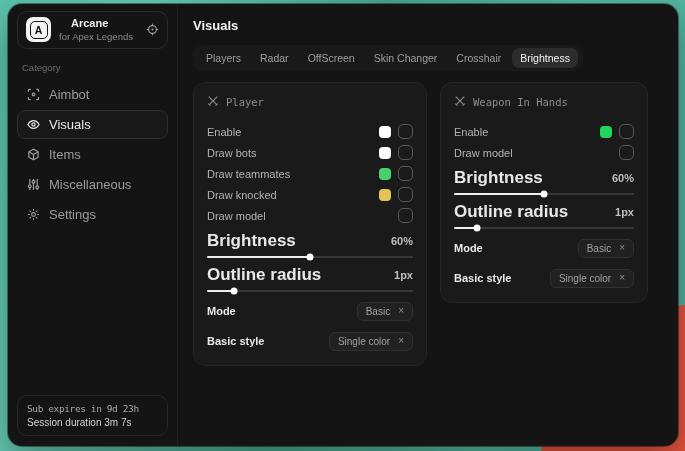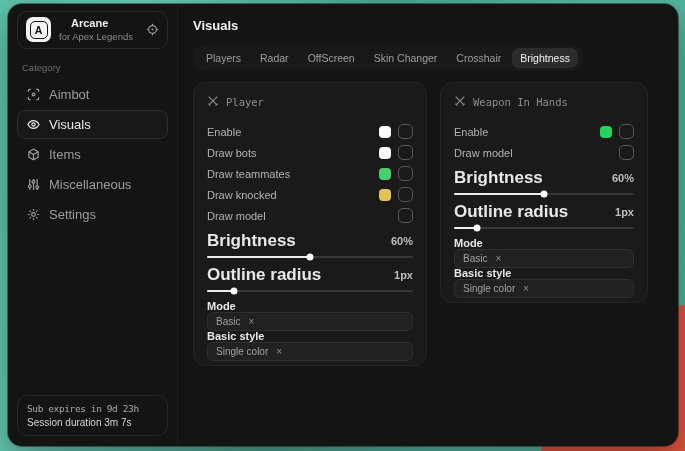--- a/index.html
+++ b/index.html
@@ -62,21 +62,21 @@
   .checkbox{width:13px;height:13px;border:1.5px solid #585858;border-radius:5px;cursor:pointer;}
   .slider-group{margin-top:5px;}
   .slider-head{display:flex;justify-content:space-between;align-items:center;height:20px;}
   .slider-label{font-weight:700;color:#e8e8e8;font-size:17px;}
   .slider-value{font-weight:700;color:#bfbfbf;font-size:11px;}
   .slider-track{position:relative;height:2px;background:#373737;border-radius:2px;
     margin:5px 0 7px;cursor:pointer;}
   .slider-fill{position:absolute;left:0;top:0;height:100%;background:#ededed;border-radius:2px;}
   .slider-thumb{position:absolute;top:50%;width:7px;height:7px;background:#ffffff;
     border-radius:50%;transform:translate(-50%,-50%);cursor:grab;}
-  .select-row{display:flex;justify-content:space-between;margin-top:8px;height:22px;flex-direction:column;}
+  .select-row{display:flex;justify-content:space-between;align-items:center;margin-top:8px;height:22px;}
   .select-label{font-weight:700;color:#e8e8e8;font-size:11px;}
   .tag{display:inline-flex;align-items:center;gap:8px;background:#212121;
     border:1px solid #303030;border-radius:6px;padding:3px 8px;font-size:10px;
     color:#a2a2a2;cursor:pointer;white-space:nowrap;}
   .tag-x{color:#8f8f8f;font-size:10px;line-height:1;}
 </style>
 </head>
 <body>
 
 <div class="window">

